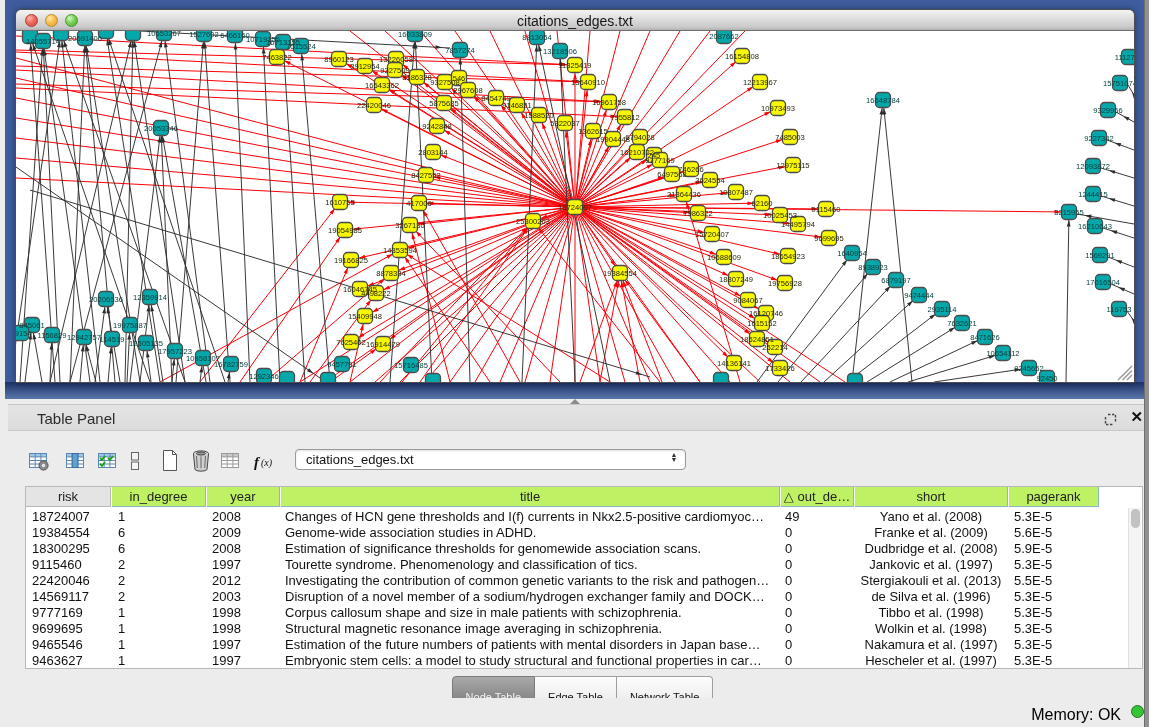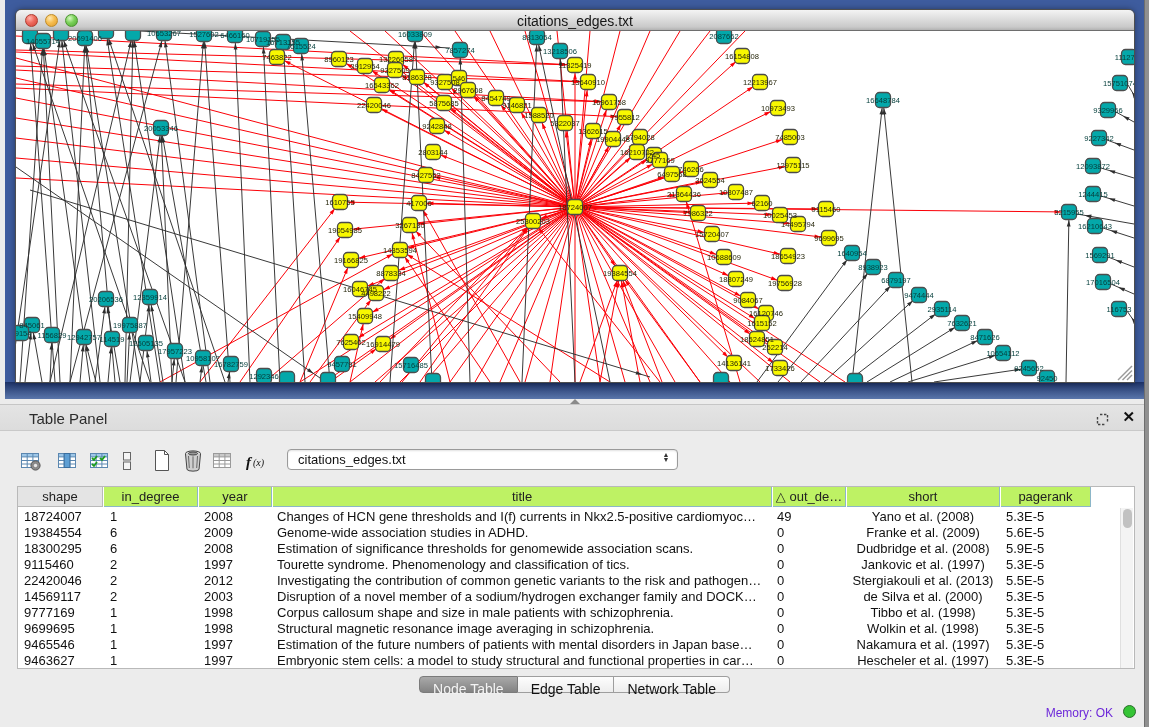--- a/index.html
+++ b/index.html
@@ -6,21 +6,21 @@
 #desktop{position:absolute;left:5px;top:0;width:1139px;height:399px;background:#3e5c9e}
 #bluegrad{position:absolute;left:5px;top:382px;width:1139px;height:17px;
  background:linear-gradient(#1c3166,#5a76ab)}
 #gwin{position:absolute;left:16px;top:10px;width:1118px;height:372px;border-radius:5px 5px 0 0;
  box-shadow:0 0 7px rgba(0,0,0,.5);outline:1px solid #4e4e4e}
 #titlebar{position:absolute;left:0;top:0;width:1118px;height:21px;border-radius:5px 5px 0 0;
  background:linear-gradient(#f4f4f4,#c9c9c9 85%,#b2b2b2);border-bottom:1px solid #6e6e6e}
 #titlebar .tl{position:absolute;top:14px;width:13px;height:13px;border-radius:50%}
 #title{position:absolute;top:3px;left:0;width:100%;text-align:center;font-size:14px;color:#161616}
 #graph{position:absolute;left:0;top:21px}
-#tablepanel{position:absolute;left:0;top:399px;width:1135px;height:328px;background:#ececec}
+#tablepanel{position:absolute;left:8px;top:399px;width:1135px;height:328px;background:#ececec}
 #tp-header{position:absolute;left:0;top:5px;width:1149px;height:27px;
  background:linear-gradient(#e4e4e4,#dcdcdc);border-top:1px solid #c6c6c6;border-bottom:1px solid #c9c9c9;
  font-size:15px;color:#2c2c2c}
 #tp-header span{position:absolute;left:29px;top:5px}
 #tp-float{position:absolute;right:40px;top:7px}
 #tp-close{position:absolute;right:14px;top:3px;font-size:15px;font-weight:bold;color:#111}
 #toolbar{position:absolute;left:0;top:33px;width:1149px;height:48px;background:#ececec}
 .tbico{position:absolute;top:18px}
 #combo{position:absolute;left:287px;top:17px;width:391px;height:21px;background:#fff;
  border:1px solid #9a9a9a;border-radius:4px;font-size:13px;color:#111;line-height:19px;padding-left:10px;
@@ -32,27 +32,27 @@
  border-bottom:1px solid #8cb6c8;text-align:center;line-height:20px}
 #tbody{position:absolute;left:0;top:22px;width:1116px;height:160px;font-size:13px;color:#111}
 .row{position:absolute;left:0;width:1116px;height:16px;line-height:16px;white-space:nowrap}
 .row span{position:absolute;top:0;display:block;overflow:hidden}
 .c0{left:6px;width:90px}.c1{left:92px;width:88px}.c2{left:186px;width:78px}
 .c3{left:259px;width:494px}.c4{left:759px;width:70px}
 .c5{left:828px;width:154px;text-align:center}.c6{left:988px;width:96px}
 #vscroll{position:absolute;right:1px;top:21px;width:13px;height:160px;background:#f4f4f4;border-left:1px solid #e0e0e0}
 #vthumb{position:absolute;left:1.5px;top:1px;width:9px;height:19px;border-radius:5px;background:#c2c2c2}
 #tabbar{position:absolute;left:0;top:277px;width:1149px;height:26px;text-align:center}
-.seg{display:inline-block;height:17px;line-height:16px;font-size:14px;padding:4px 13px;
+.seg{display:inline-block;height:17px;line-height:16px;font-size:11px;padding:12px 13px;
  border:1px solid #9e9e9e;background:linear-gradient(#fdfdfd,#ededed);color:#111;vertical-align:top}
 .seg.sel{background:linear-gradient(#a9a9a9,#838383);color:#f4f4f4;border-color:#7b7b7b}
 .seg.first{border-radius:4px 0 0 4px}.seg.last{border-radius:0 4px 4px 0;border-left:none}
 .seg.mid{border-left:none}
 #statusbar{position:absolute;left:0;top:299px;width:1149px;height:29px;background:#ececec}
-#mem{position:absolute;right:36px;top:8px;font-size:12px;color:#6d28d9}
+#mem{position:absolute;right:36px;top:8px;font-size:16px;color:#000000}
 #memdot{position:absolute;right:13px;top:7px;width:13px;height:13px;border-radius:50%;
  background:#35c435;border:1.5px solid #2b6e2b}
 #rstrip{position:absolute;right:0;top:0;width:5px;height:727px;background:#909090;border-left:1px solid #6e6e6e}
 #splith{position:absolute;left:570px;top:399px;width:0;height:0;border-left:5px solid transparent;border-right:5px solid transparent;border-bottom:5px solid #8a8a8a}
 </style></head><body>
 <div id="app">
  <div id="desktop"></div>
  <div id="bluegrad"></div>
  <div id="gwin">
   <div id="titlebar">
@@ -562,21 +562,21 @@
             <line x1="1.5" y1="14" x2="18.5" y2="14" stroke="#9a9a9a"></line>
           </svg></div>
     <div class="tbico" style="left:245px;top:21px"><svg width="23" height="18" viewBox="0 0 23 18">
             <text x="1" y="14" font-family="Liberation Serif, serif" font-style="italic" font-weight="bold" font-size="15" fill="#111">f</text>
             <text x="8" y="13" font-family="Liberation Serif, serif" font-style="italic" font-size="10" fill="#111">(x)</text>
           </svg></div>
     <div id="combo">citations_edges.txt<div class="st">▲<br>▼</div></div>
   </div>
   <div id="tablewrap">
     <div id="thead">
-      <div class="h" style="left:0;width:85px;background:#e4e4e4;border-right:1px solid #b9b9b9;border-bottom:1px solid #b9b9b9">shape</div>
+      <div class="h" style="left:0;width:85px;background:#e4e4e4;border-right:1px solid #b9b9b9;border-bottom:1px solid #b9b9b9">risk</div>
       <div class="h" style="left:86px;width:94px">in_degree</div>
       <div class="h" style="left:181px;width:73px">year</div>
       <div class="h" style="left:255px;width:499px">title</div>
       <div class="h" style="left:755px;width:73px">△ out_de…</div>
       <div class="h" style="left:829px;width:153px">short</div>
       <div class="h" style="left:983px;width:90px">pagerank</div>
     </div>
     <div id="tbody">
 <div class="row" style="top:0px">
             <span class="c0">18724007</span>
@@ -622,21 +622,21 @@
             <span class="c4">0</span>
             <span class="c5">Stergiakouli et al. (2013)</span>
             <span class="c6">5.5E-5</span>
           </div>
 <div class="row" style="top:80px">
             <span class="c0">14569117</span>
             <span class="c1">2</span>
             <span class="c2">2003</span>
             <span class="c3">Disruption of a novel member of a sodium/hydrogen exchanger family and DOCK…</span>
             <span class="c4">0</span>
-            <span class="c5">de Silva et al. (2000)</span>
+            <span class="c5">de Silva et al. (1996)</span>
             <span class="c6">5.3E-5</span>
           </div>
 <div class="row" style="top:96px">
             <span class="c0">9777169</span>
             <span class="c1">1</span>
             <span class="c2">1998</span>
             <span class="c3">Corpus callosum shape and size in male patients with schizophrenia.</span>
             <span class="c4">0</span>
             <span class="c5">Tibbo et al. (1998)</span>
             <span class="c6">5.3E-5</span>

